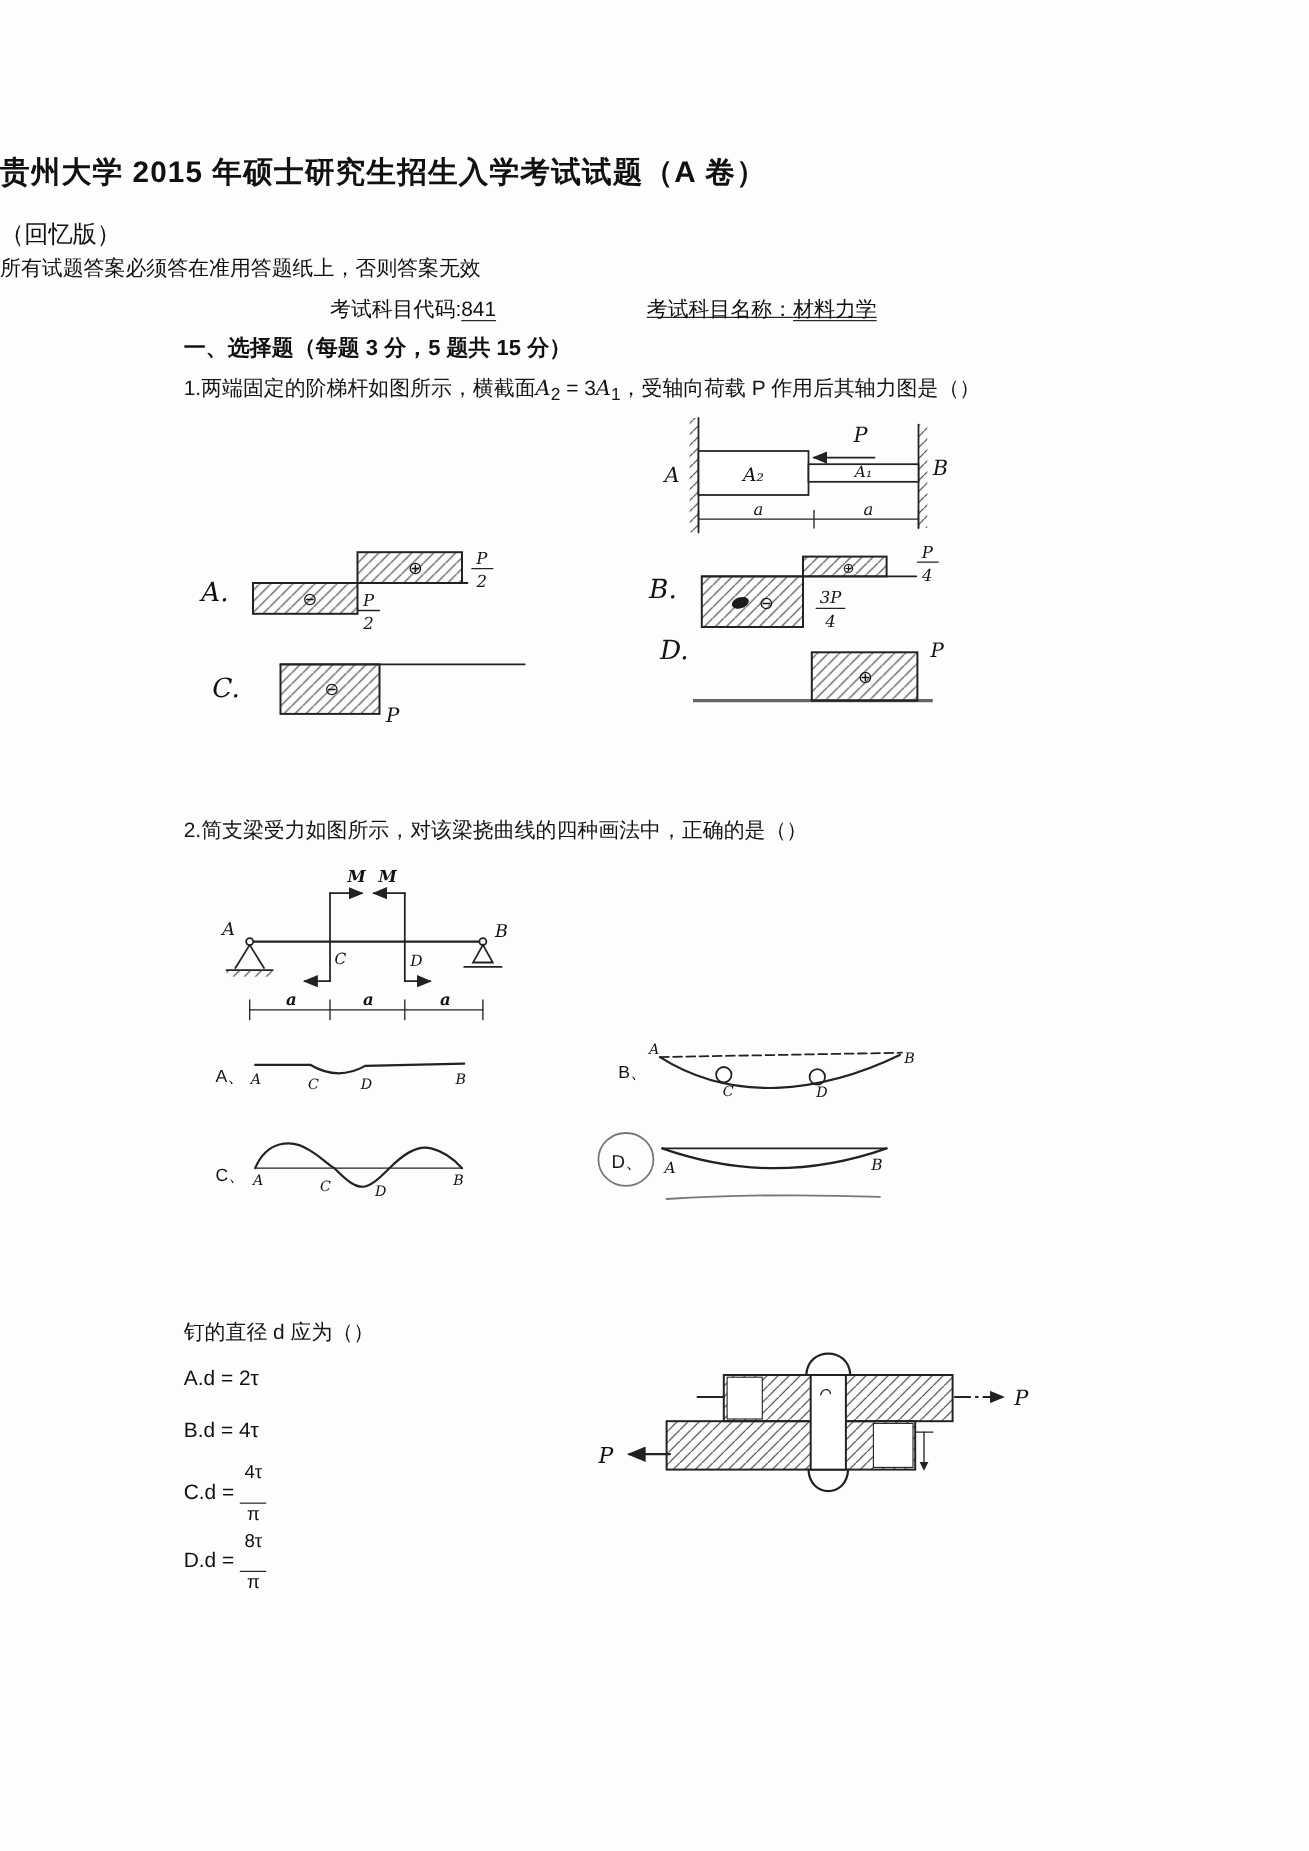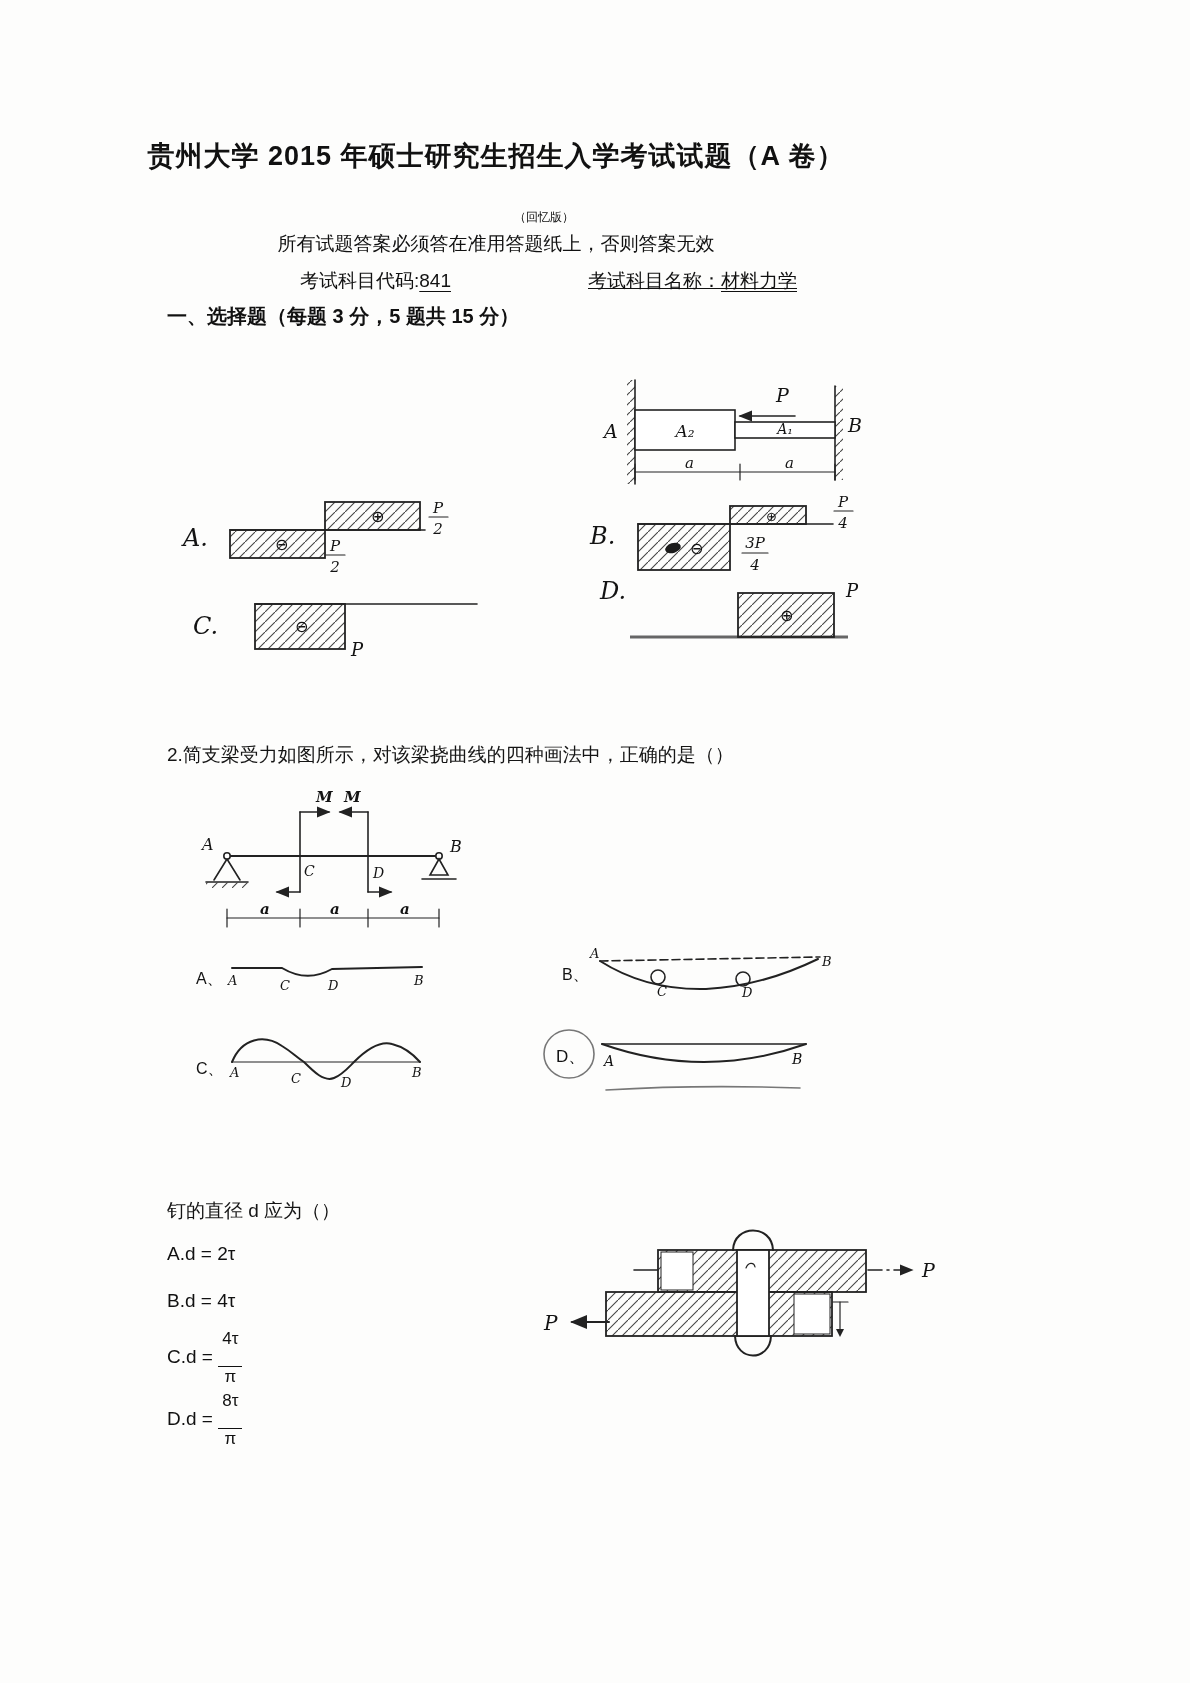--- a/index.html
+++ b/index.html
@@ -3,23 +3,23 @@
 <meta charset="utf-8">
 <style>
   html,body{margin:0;padding:0;background:#888;}
   #page{
     position:relative;width:1190px;height:1683px;margin:0 auto;
     background:#fdfdfc;color:#111;
     font-family:"Liberation Sans","DejaVu Sans",sans-serif;
     overflow:hidden;
   }
   .abs{position:absolute;}
-  .center{left:0;width:992px;text-align:center;}
+  .center{left:0;width:992px;text-align:left;}
   #title{top:138px;font-size:27px;font-weight:bold;letter-spacing:1px;}
-  #edition{top:209px;font-size:12px;padding-left:48px;}
+  #edition{top:198px;font-size:22px;}
   #notice{top:231px;font-size:19px;}
   .codeline{top:268px;font-size:19px;}
   #code-block{left:300px;}
   #name-block{left:588px;text-decoration:underline;}
   .uline{text-decoration:underline;text-underline-offset:4px;}
   #sec1{left:167px;top:303px;font-size:20px;font-weight:bold;}
   .qtext{font-size:19px;color:#151515;}
   #q1-text{left:167px;top:340px;}
   #q2-text{left:167px;top:742px;}
   #q3-line1{left:167px;top:1142px;}
@@ -55,20 +55,23 @@
   <div id="notice" class="abs center">所有试题答案必须答在准用答题纸上，否则答案无效</div>
   <div id="code-block" class="abs codeline">
     <span>考试科目代码:</span><span class="uline">841</span>
   </div>
   <div id="name-block" class="abs codeline">
     <span>考试科目名称：</span><span class="uline">材料力学</span>
   </div>
 
   <div id="sec1" class="abs">一、选择题（每题 3 分，5 题共 15 分）</div>
 
+  <div id="q1-text" class="abs qtext">
+    <span>1.两端固定的阶梯杆如图所示，横截面</span><i class="mv">A</i><sub>2</sub><span> = 3</span><i class="mv">A</i><sub>1</sub><span>，受轴向荷载 P 作用后其轴力图是（）</span>
+  </div>
 
   <svg class="abs" style="left:590px;top:372px" width="290" height="135" viewBox="0 0 290 135">
     <defs>
       <pattern id="hatch" patternUnits="userSpaceOnUse" width="10" height="10">
         <path d="M-1,11 L11,-1" stroke="#444" stroke-width="1.1"></path>
       </pattern>
       <marker id="ah" markerWidth="9" markerHeight="7" refX="7.5" refY="3.5" orient="auto">
         <path d="M0,0 L8.5,3.5 L0,7 Z" fill="#222"></path>
       </marker>
     </defs>

